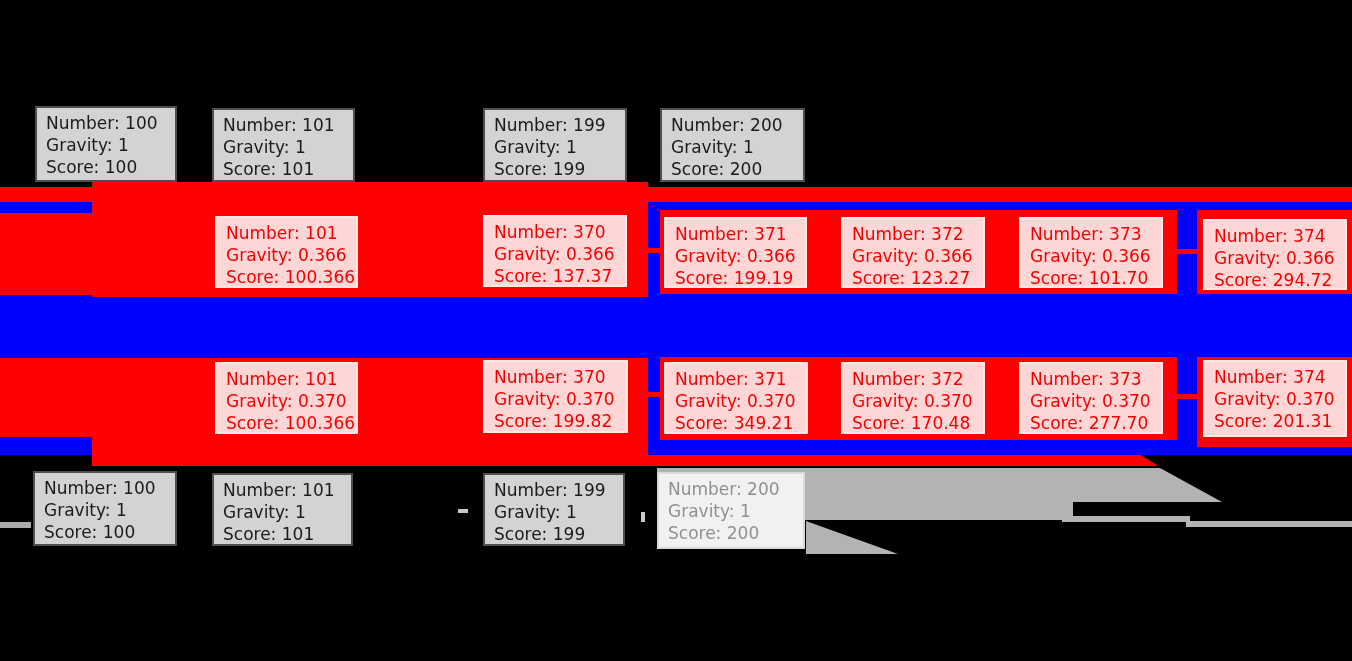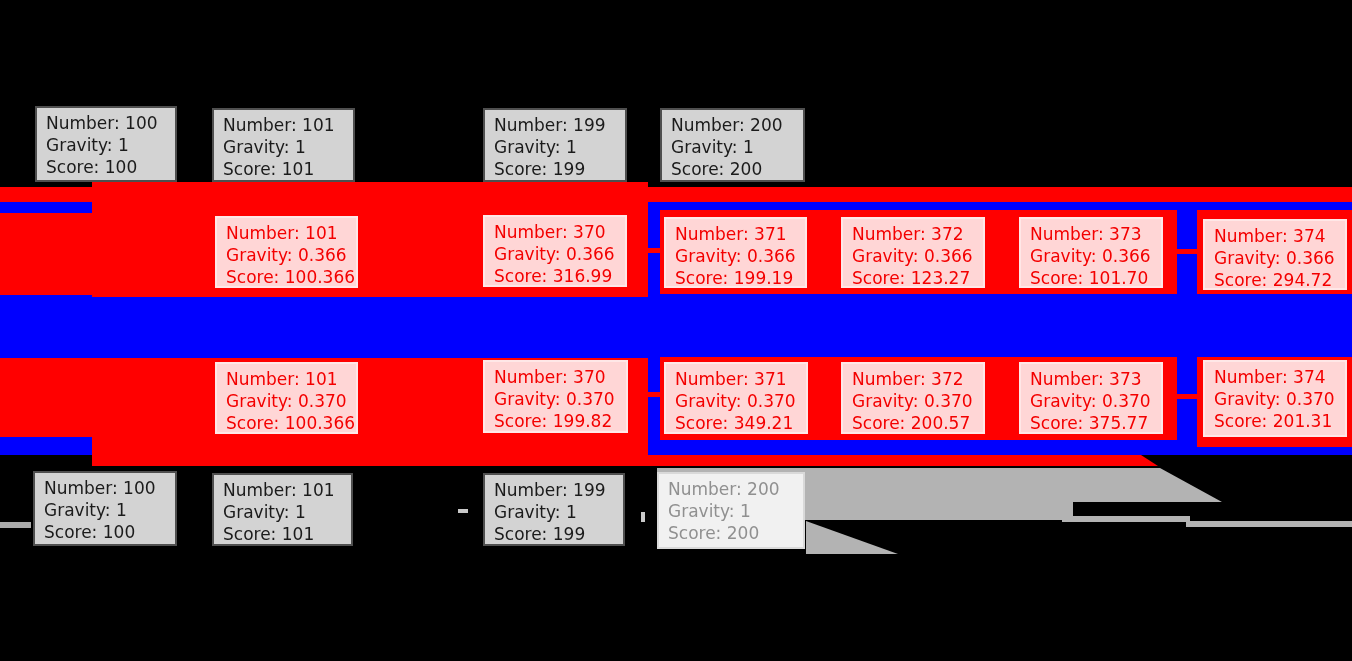--- a/index.html
+++ b/index.html
@@ -72,21 +72,21 @@
   </div>
 
   <div class="abs box pinkbox" style="left:215px;top:216px;width:143px;height:72px">
     <div>Number: 101</div>
     <div>Gravity: 0.366</div>
     <div>Score: 100.366</div>
   </div>
   <div class="abs box pinkbox" style="left:483px;top:215px;width:144px;height:72px">
     <div>Number: 370</div>
     <div>Gravity: 0.366</div>
-    <div>Score: 316.99</div>
+    <div>Score: 137.37</div>
   </div>
   <div class="abs box pinkbox" style="left:664px;top:217px;width:143px;height:71px">
     <div>Number: 371</div>
     <div>Gravity: 0.366</div>
     <div>Score: 199.19</div>
   </div>
   <div class="abs box pinkbox" style="left:841px;top:217px;width:144px;height:71px">
     <div>Number: 372</div>
     <div>Gravity: 0.366</div>
     <div>Score: 123.27</div>
@@ -113,26 +113,26 @@
     <div>Score: 199.82</div>
   </div>
   <div class="abs box pinkbox" style="left:664px;top:362px;width:144px;height:72px">
     <div>Number: 371</div>
     <div>Gravity: 0.370</div>
     <div>Score: 349.21</div>
   </div>
   <div class="abs box pinkbox" style="left:841px;top:362px;width:144px;height:72px">
     <div>Number: 372</div>
     <div>Gravity: 0.370</div>
-    <div>Score: 200.57</div>
+    <div>Score: 170.48</div>
   </div>
   <div class="abs box pinkbox" style="left:1019px;top:362px;width:144px;height:72px">
     <div>Number: 373</div>
     <div>Gravity: 0.370</div>
-    <div>Score: 375.77</div>
+    <div>Score: 277.70</div>
   </div>
   <div class="abs box pinkbox" style="left:1203px;top:360px;width:144px;height:77px">
     <div>Number: 374</div>
     <div>Gravity: 0.370</div>
     <div>Score: 201.31</div>
   </div>
 
   <div class="abs box graybox" style="left:33px;top:471px;width:144px;height:75px">
     <div>Number: 100</div>
     <div>Gravity: 1</div>

